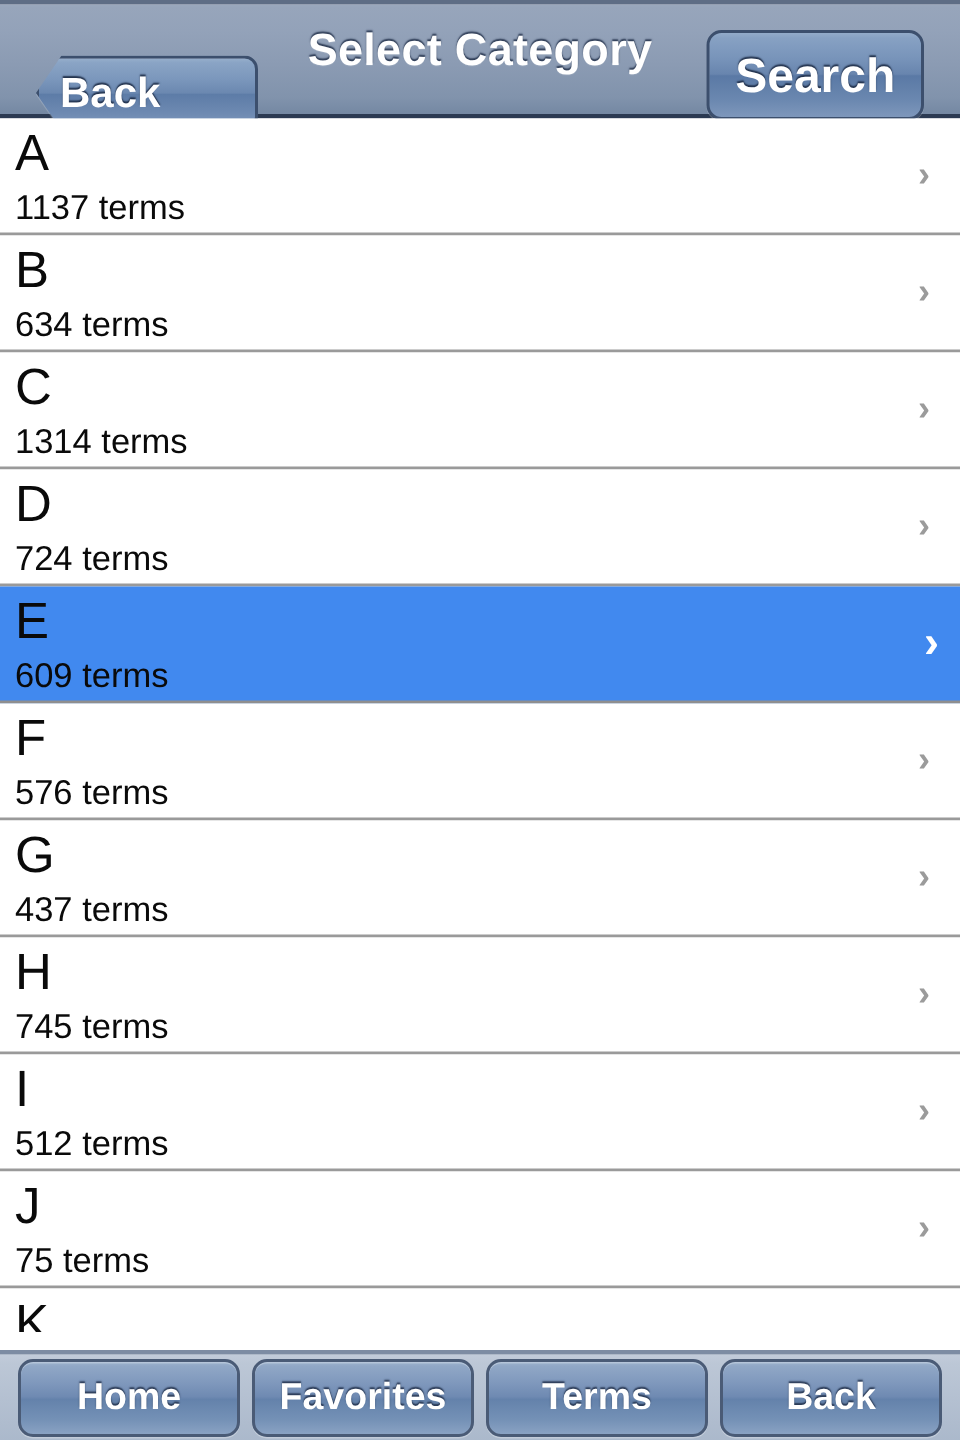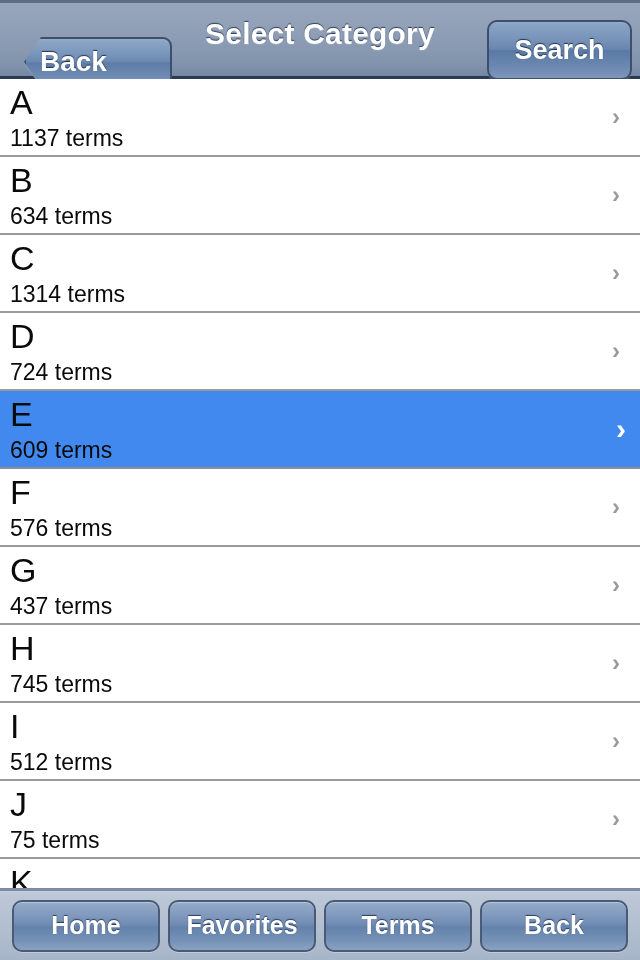--- a/index.html
+++ b/index.html
@@ -44,24 +44,24 @@
     clip-path: polygon(0% 50%, 17px 0%, 100% 0%, 100% 100%, 17px 100%);
     border-radius:9px;
     padding-left:14px;
   }
   .back-wrap{
     position:absolute; left:8px; top:17px; width:148px; height:50px;
     filter:drop-shadow(0 1px 0 rgba(255,255,255,0.22));
   }
 
   .search-btn{
-    position:absolute; right:8px; top:17px;
+    position:absolute; right:24px; top:17px;
     width:145px; height:60px;
     display:flex; align-items:center; justify-content:center;
-    color:#ffffff; font-size:27px; font-weight:bold;
+    color:#ffffff; font-size:32px; font-weight:bold;
     text-shadow:0 -1px 1px rgba(25,40,65,0.9);
     background:linear-gradient(to bottom,
       #93abc9 0%, #87a1c3 6%, #7894ba 30%, #6885ae 49%,
       #5a79a5 51%, #6b88b0 80%, #7e97bb 100%);
     border:2px solid #3c4f6d;
     border-radius:10px;
     box-shadow:0 1px 0 rgba(255,255,255,0.25);
   }
 
   
@@ -91,21 +91,21 @@
     position:absolute; right:20px; top:50%; transform:translateY(-50%);
     font-size:24px; color:#9b9b9b; font-weight:bold;
     line-height:1;
   }
   .row.selected .row-chevron{
     color:#ffffff; font-size:30px; right:14px;
   }
 
   
   .toolbar{
-    position:absolute; left:0; bottom:0; width:640px; height:72px;
+    position:absolute; left:0; bottom:0; width:640px; height:60px;
     background:linear-gradient(to bottom,
       #c2ccda 0px, #bcc7d6 6px, #b4c0d1 30px, #aab8cb 60px, #a4b3c8 72px);
     border-top:3px solid #7d8ca3;
     display:flex; align-items:center; justify-content:space-between;
     padding:0 8px;
   }
   .tb-btn{
     flex:1 1 0; height:52px; margin:0 4px;
     display:flex; align-items:center; justify-content:center;
     color:#ffffff; font-size:25px; font-weight:bold;

